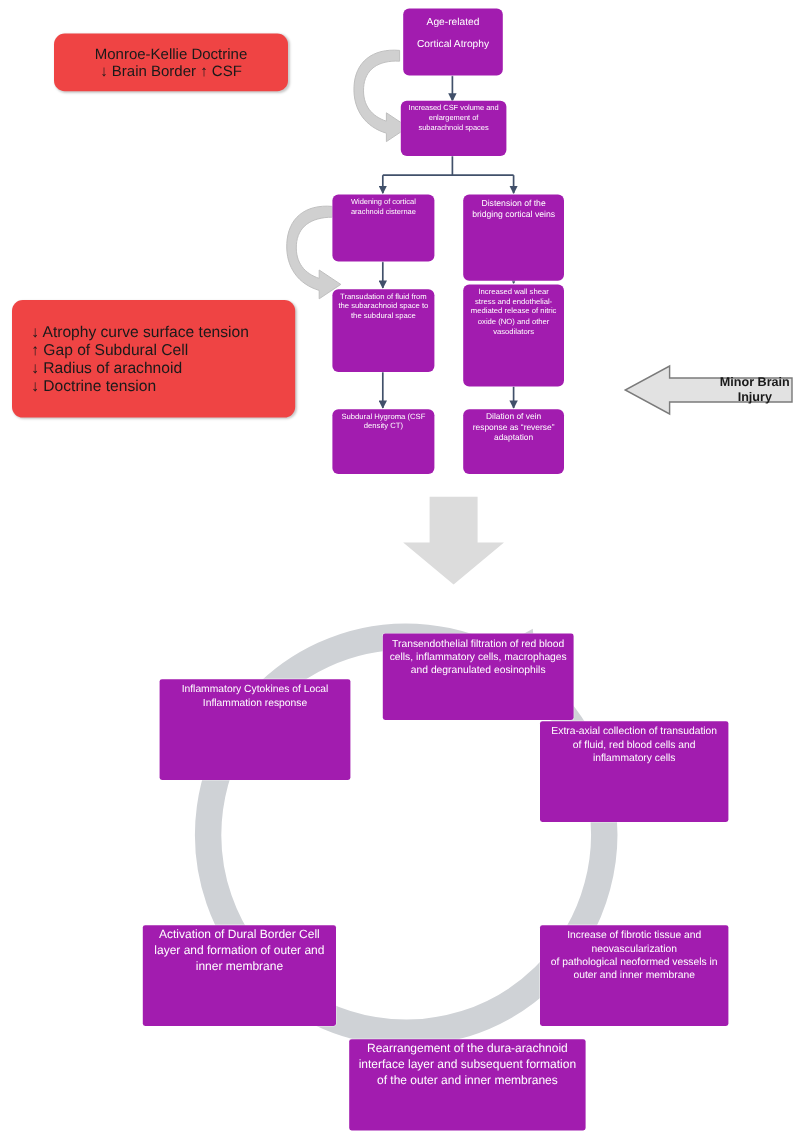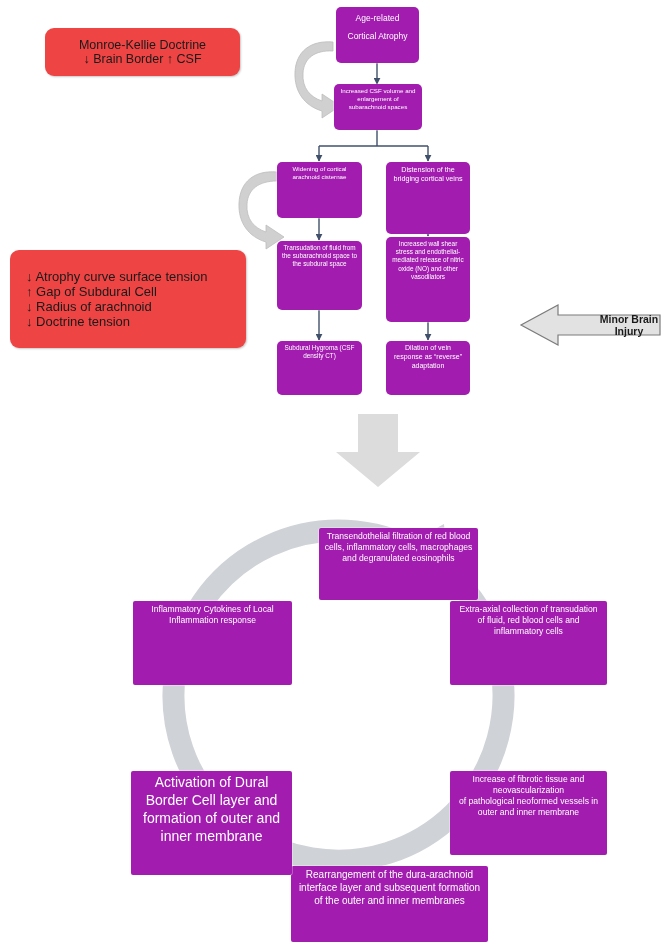--- a/index.html
+++ b/index.html
@@ -209,21 +209,21 @@
   </div>
 
   <div class="abs node sq" style="left:450px; top:771px; width:157px; height:84px; font-size:8.6px;">
     <span>Increase of fibrotic tissue and neovascularization<br>of pathological neoformed vessels in outer and inner membrane</span>
   </div>
 
   <div class="abs node sq" style="left:291px; top:866px; width:197px; height:76px; font-size:10px;">
     <span>Rearrangement of the dura-arachnoid interface layer and subsequent formation of the outer and inner membranes</span>
   </div>
 
-  <div class="abs node sq" style="left:131px; top:771px; width:161px; height:104px; font-size:14px;">
+  <div class="abs node sq" style="left:119px; top:771px; width:161px; height:84px; font-size:10px;">
     <span>Activation of Dural Border Cell layer and formation of outer and inner membrane</span>
   </div>
 
-  <div class="abs node sq" style="left:133px; top:601px; width:159px; height:84px; font-size:8.6px;">
+  <div class="abs node sq" style="left:133px; top:566px; width:159px; height:84px; font-size:8.6px;">
     <span>Inflammatory Cytokines of Local Inflammation response</span>
   </div>
 
 </div>
 
 </body></html>

